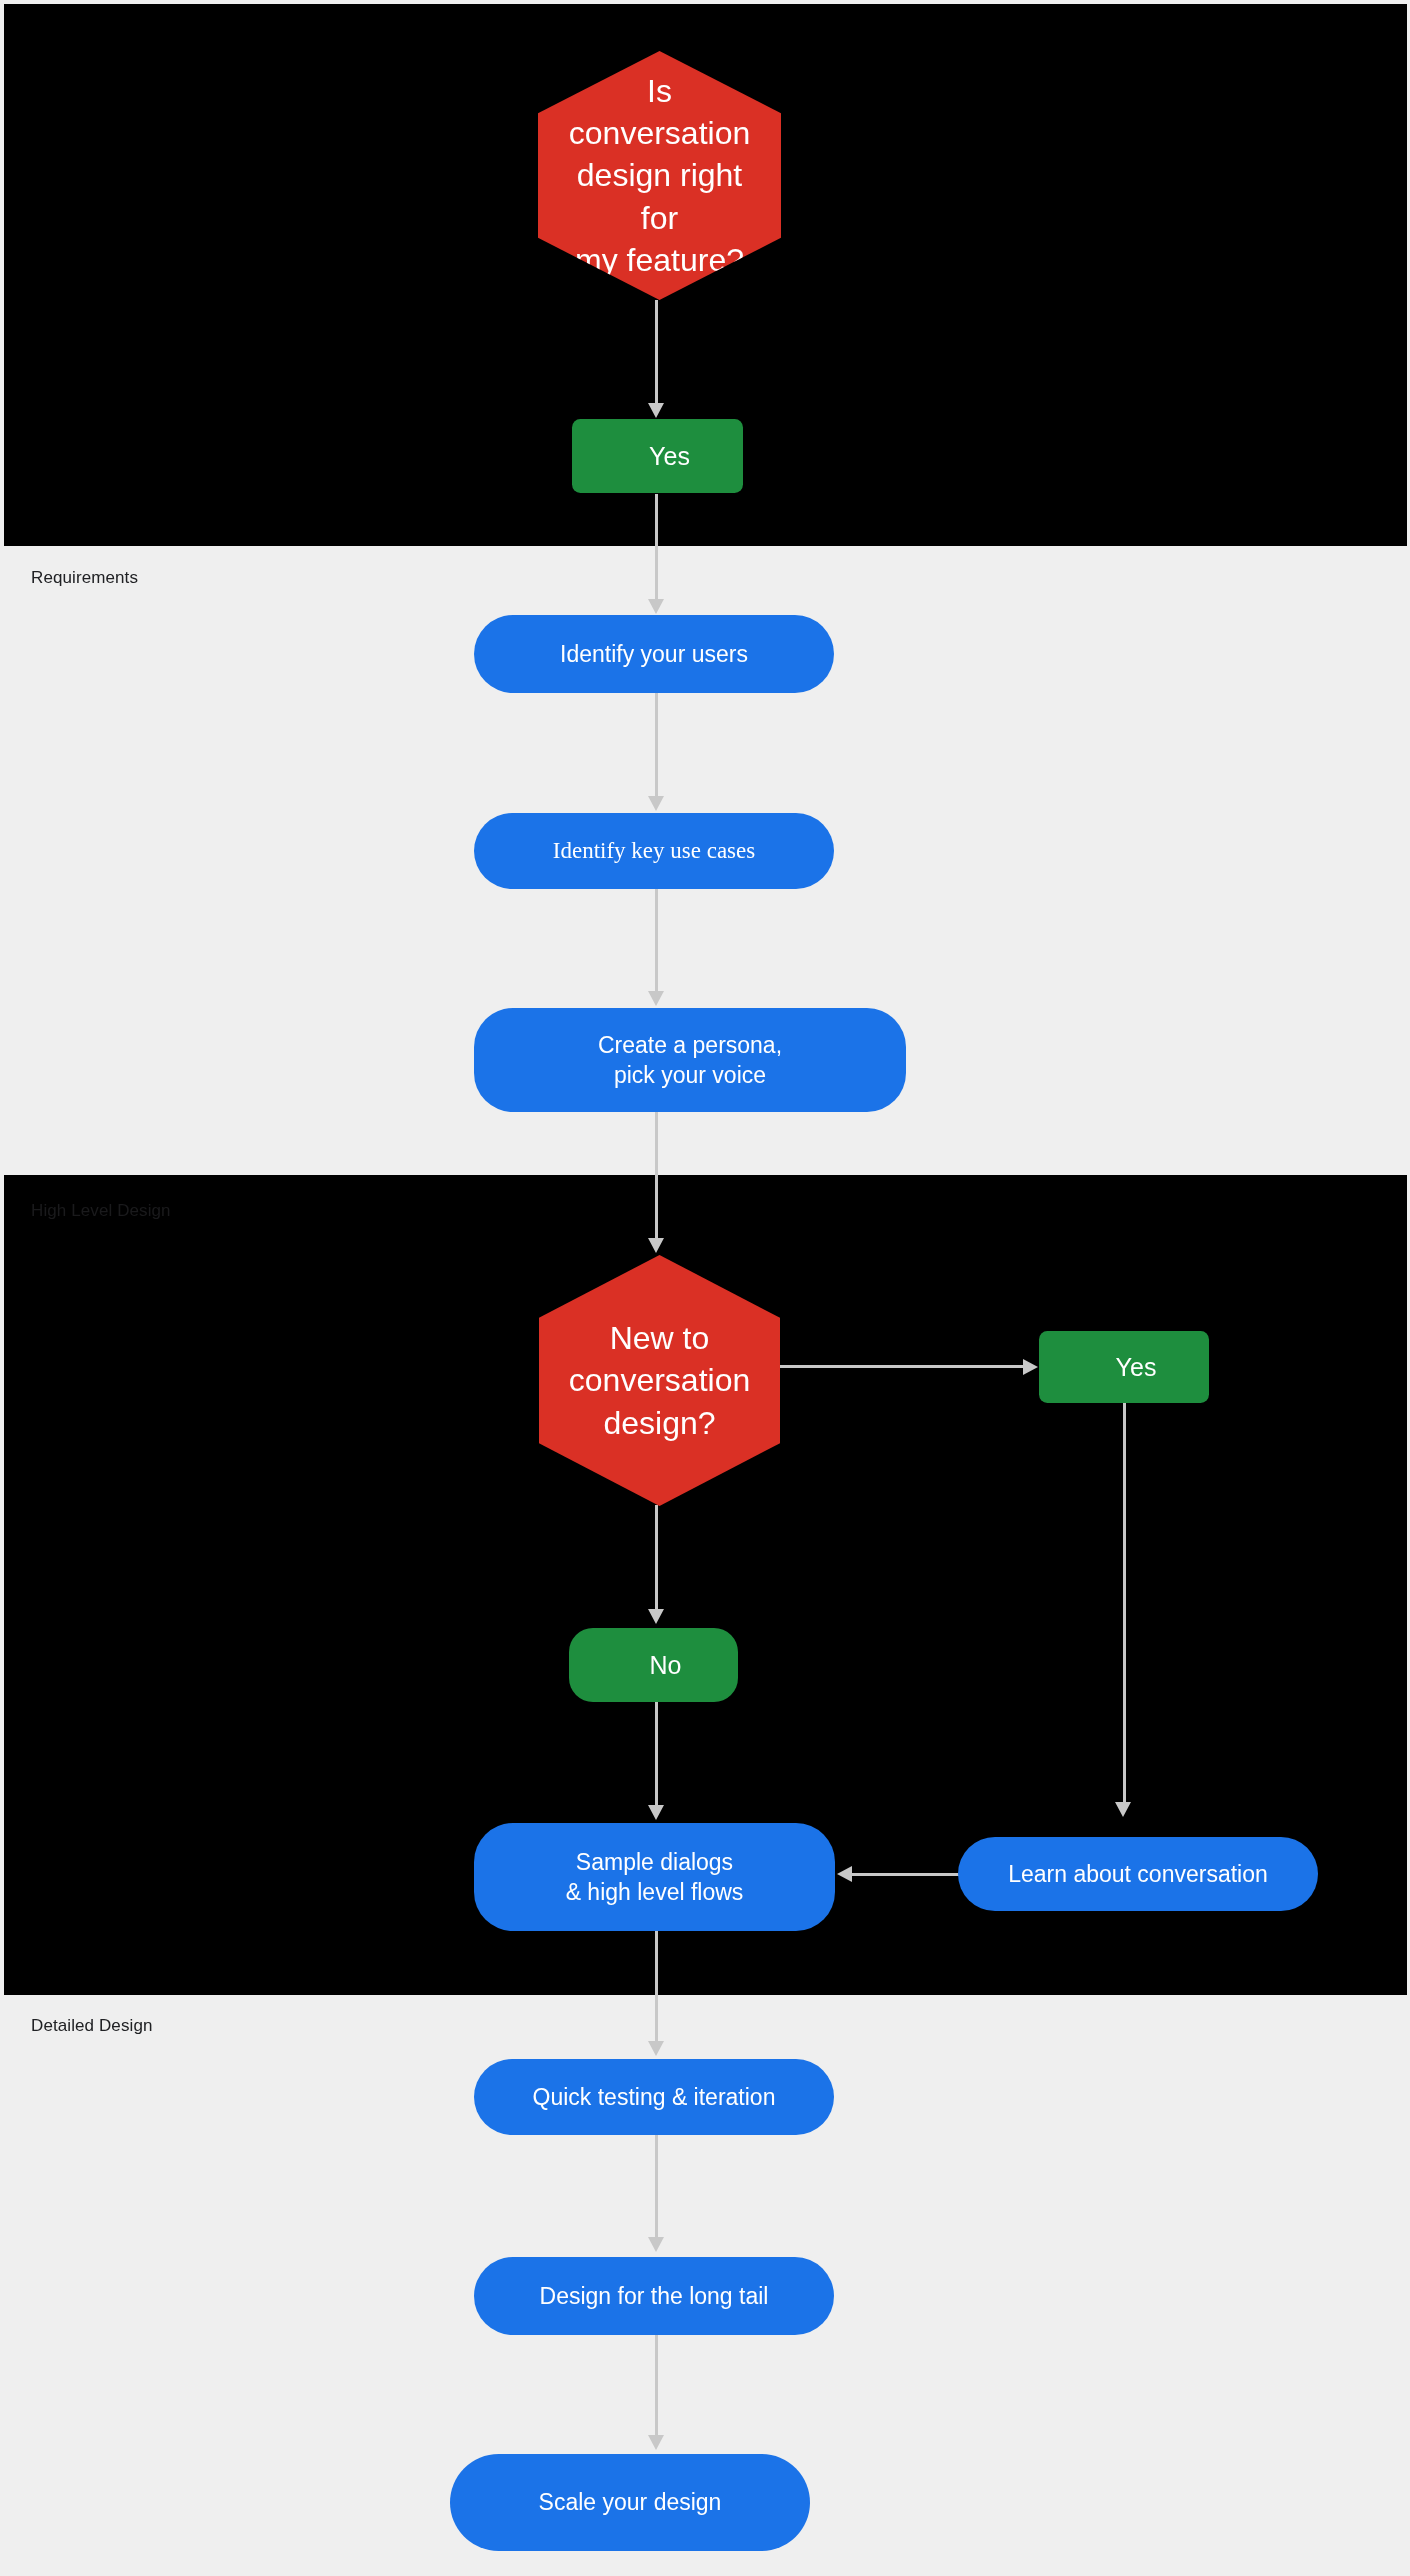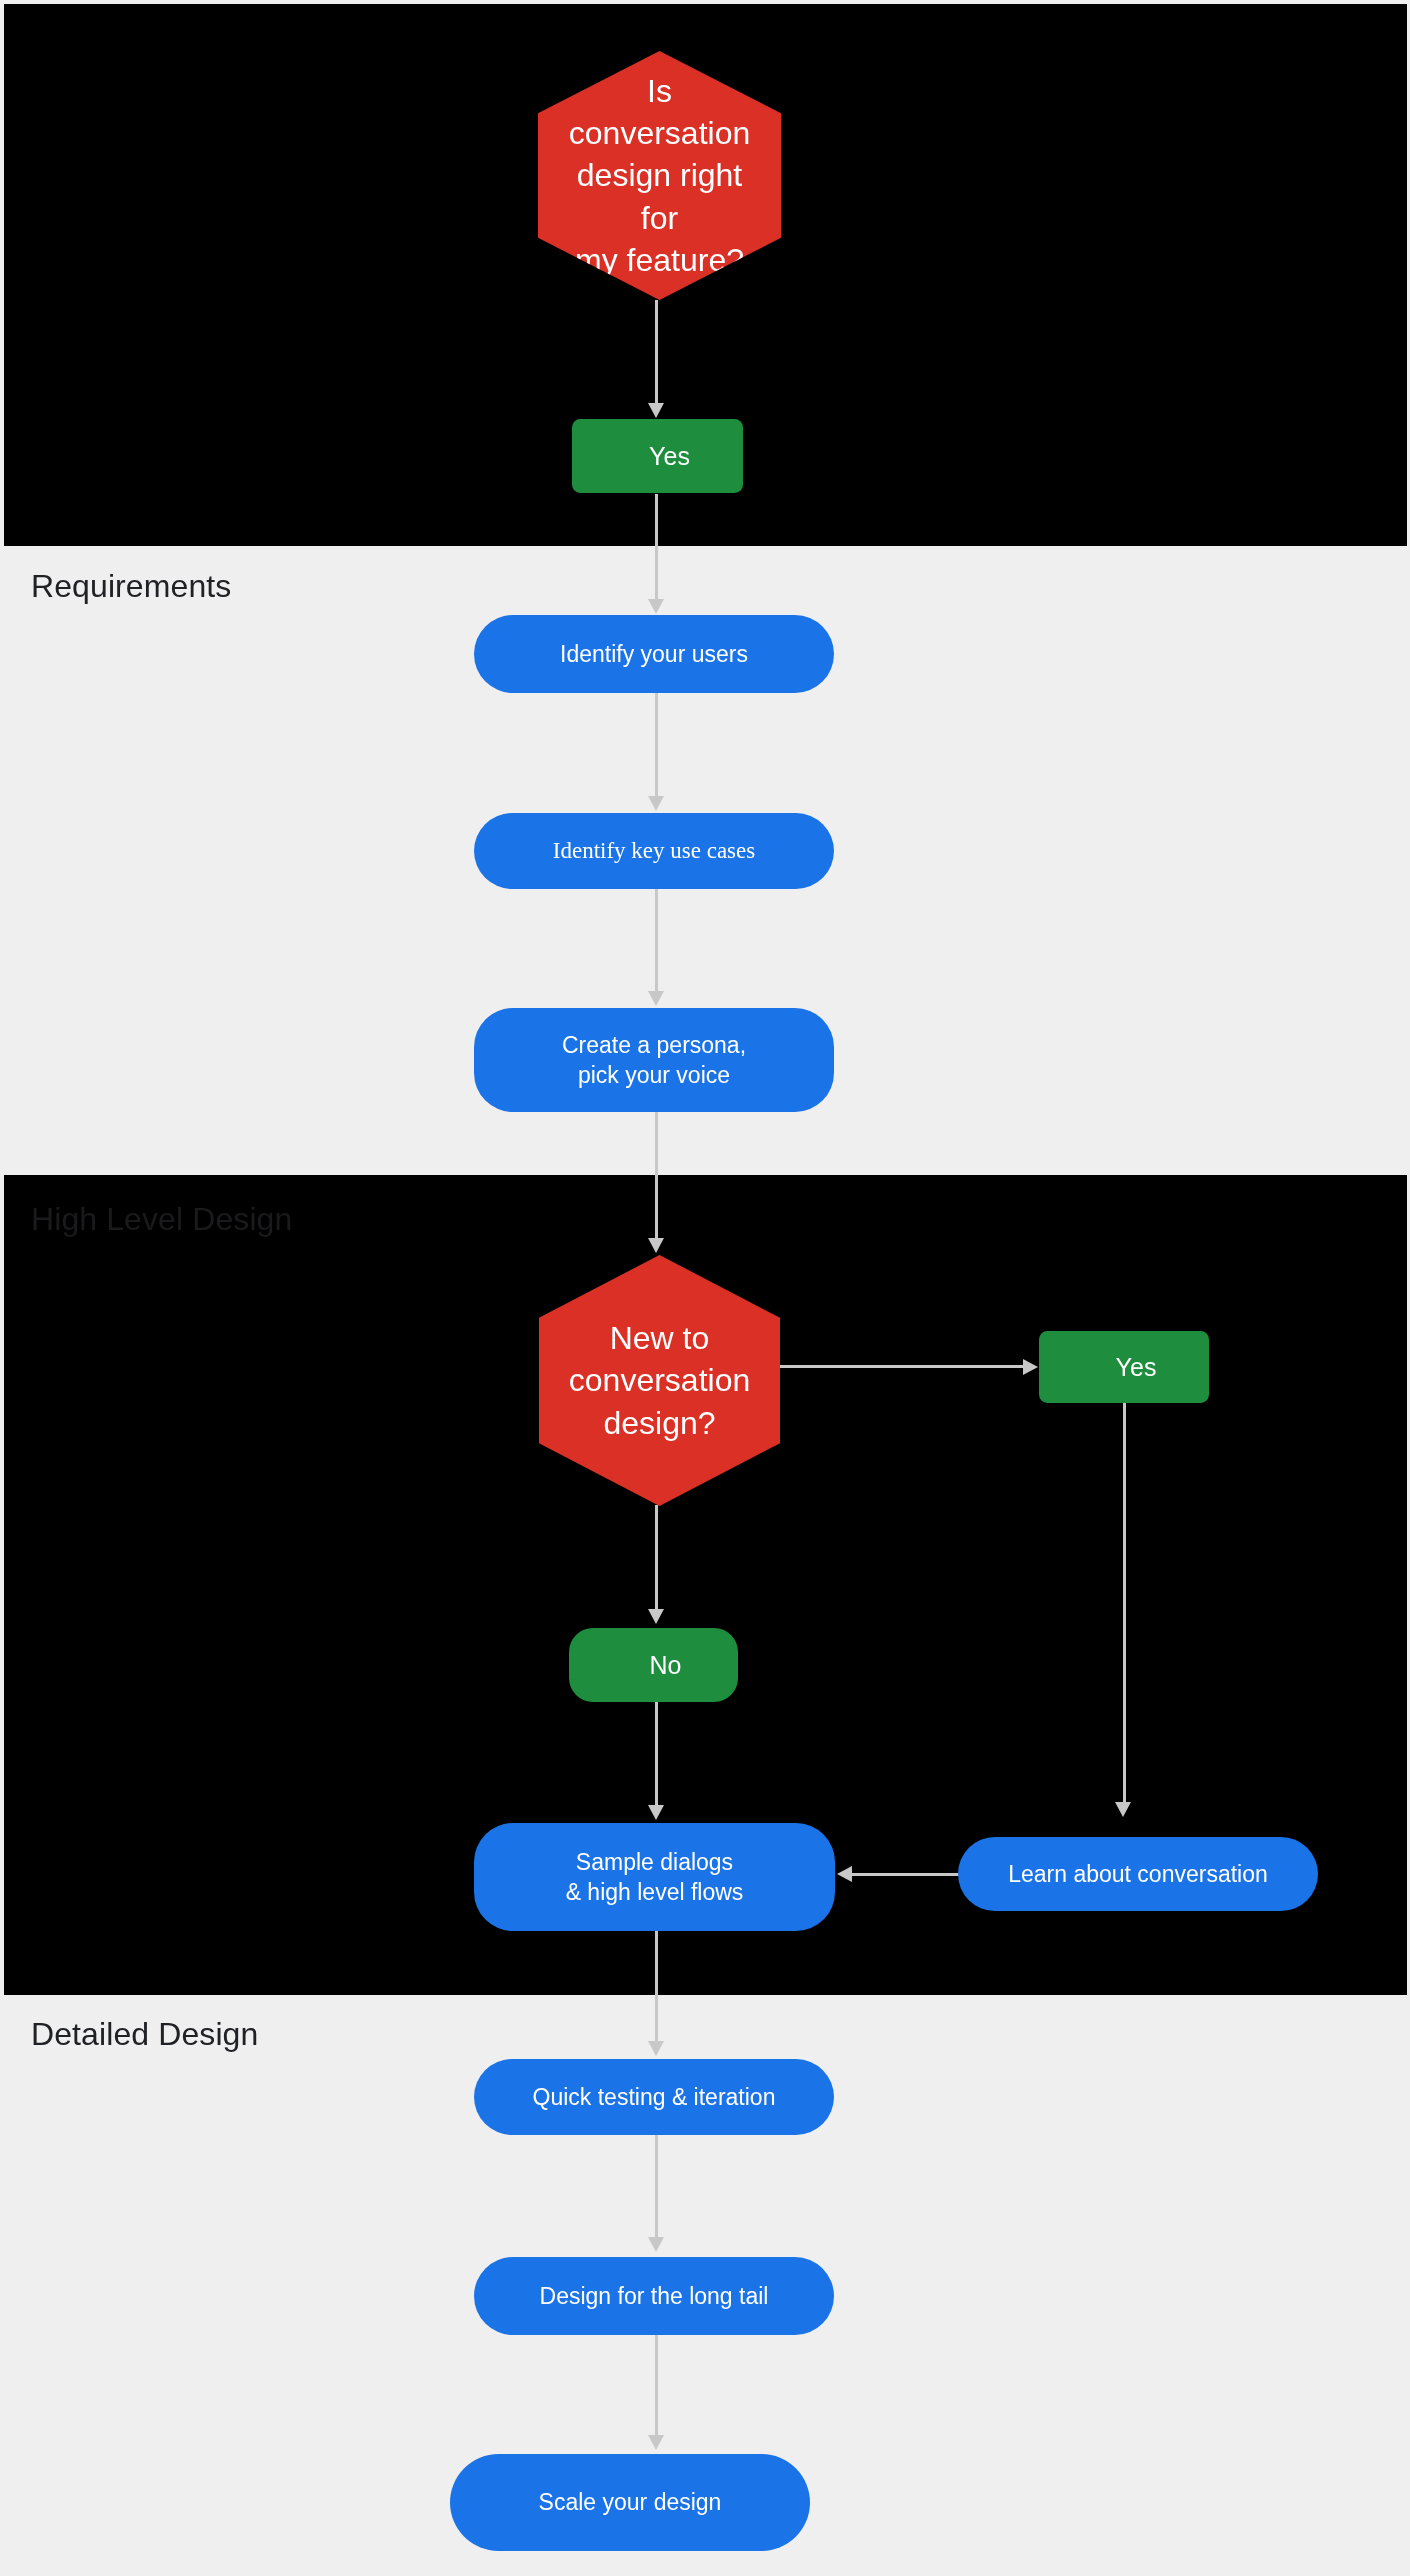--- a/index.html
+++ b/index.html
@@ -29,21 +29,21 @@
 
   #band-intro   { top: 3.7px;    height: 542px; }
   #band-req     { top: 546px;  height: 629px; }
   #band-hld     { top: 1175px; height: 820px; }
   #band-dd      { top: 1995px; height: 577px; }
 
   
   .section-label {
     position: absolute;
     left: 31px;
-    font-size: 32px;
+    font-size: 17px;
     font-weight: 400;
     letter-spacing: 0.1px;
     white-space: nowrap;
   }
   .section-label.on-light { color: #202124; }
   .section-label.on-dark  { color: #1a1a1c; }
 
   #label-requirements { top: 568px;  }
   #label-hld          { top: 1201px; }
   #label-detailed     { top: 2016px; }
@@ -84,21 +84,21 @@
     font-size: 23px;
     padding: 0 24px;
   }
   .pill-blue.two-line { border-radius: 39px; }
 
   
   #node-hex-1   { left: 538px;  top: 51px;   width: 243px; height: 249px; }
   #node-yes-1   { left: 572px;  top: 419px;  width: 171px; height: 74px;  }
   #node-users   { left: 474px;  top: 615px;  width: 360px; height: 78px;  }
   #node-usecase { left: 474px;  top: 813px;  width: 360px; height: 76px; font-family: Liberation Serif, serif;  }
-  #node-persona { left: 474px;  top: 1008px; width: 360px; height: 104px; }
+  #node-persona { left: 474px;  top: 1008px; width: 432px; height: 104px; }
   #node-hex-2   { left: 539px;  top: 1255px; width: 241px; height: 251px; }
   #node-yes-2   { left: 1039px; top: 1331px; width: 170px; height: 72px;  }
   #node-no      { left: 569px;  top: 1628px; width: 169px; height: 74px; border-radius: 24px;  }
   #node-sample  { left: 474px;  top: 1823px; width: 361px; height: 108px; }
   #node-learn   { left: 958px; top: 1837px; width: 360px; height: 74px;  }
   #node-quick   { left: 474px;  top: 2059px; width: 360px; height: 76px; align-items: center;  }
   #node-longtail{ left: 474px;  top: 2257px; width: 360px; height: 78px;  }
   #node-scale   { left: 450px;  top: 2454px; width: 360px; height: 97px;  }
 
   

